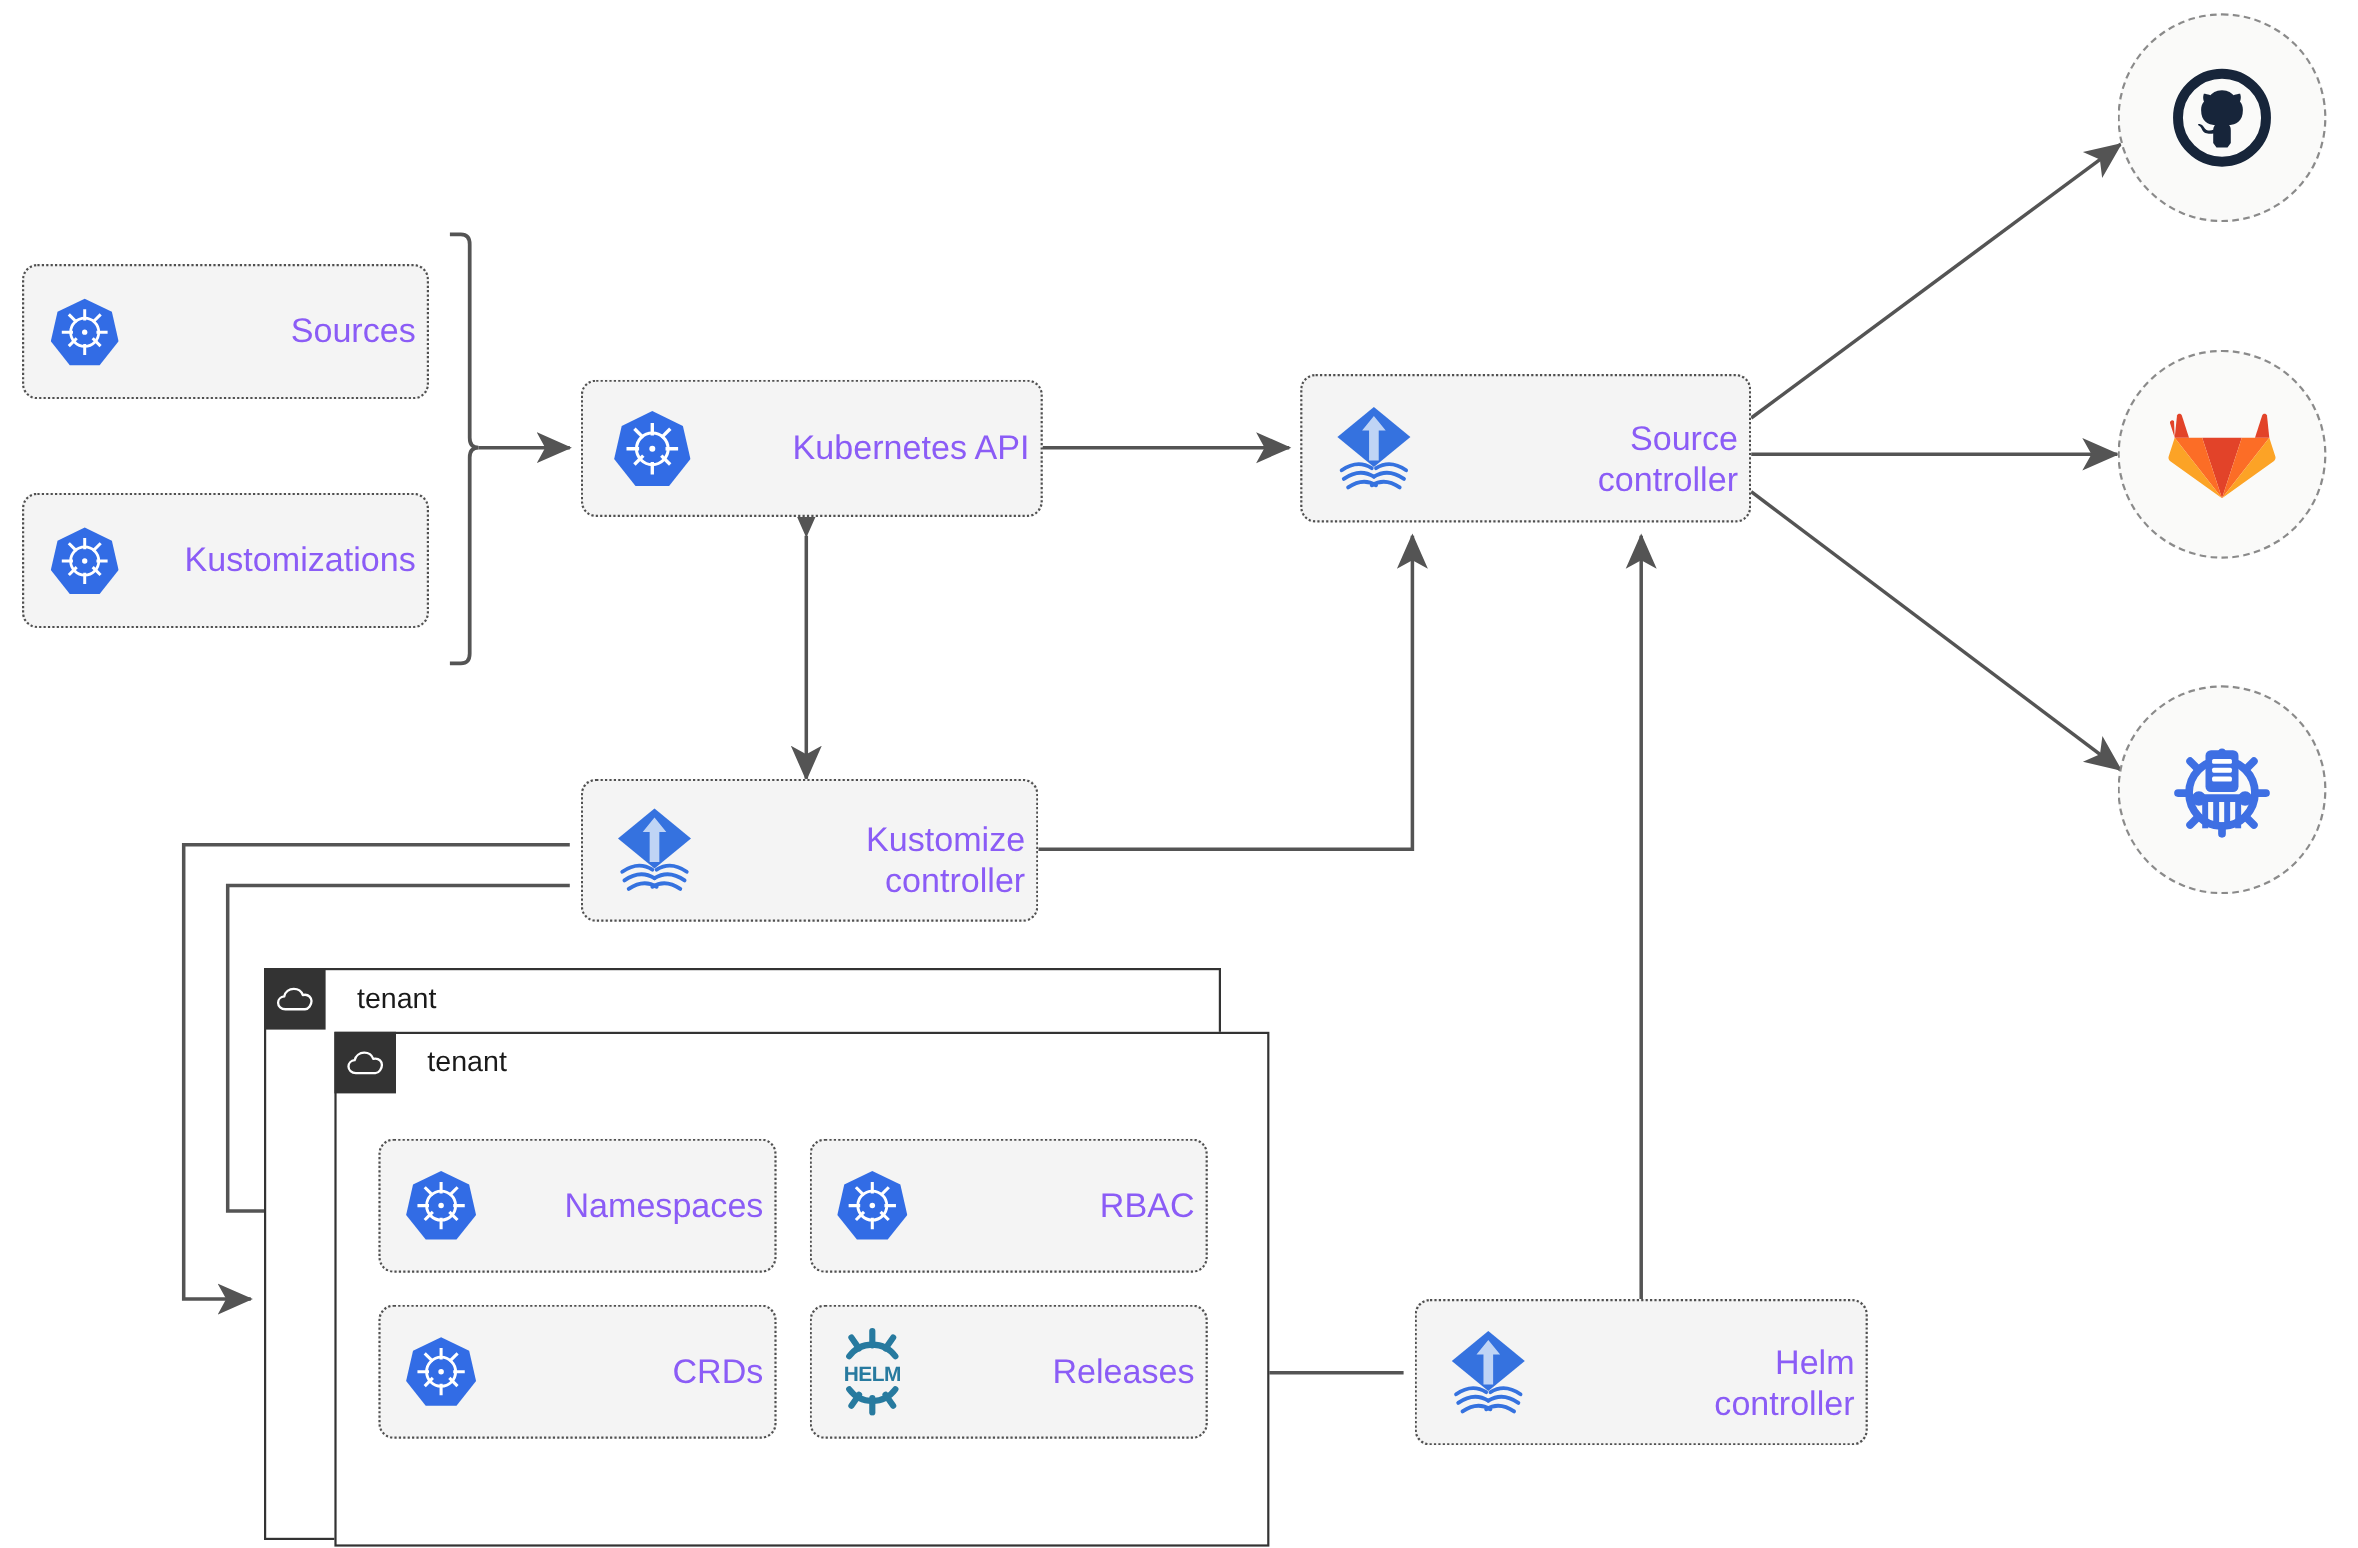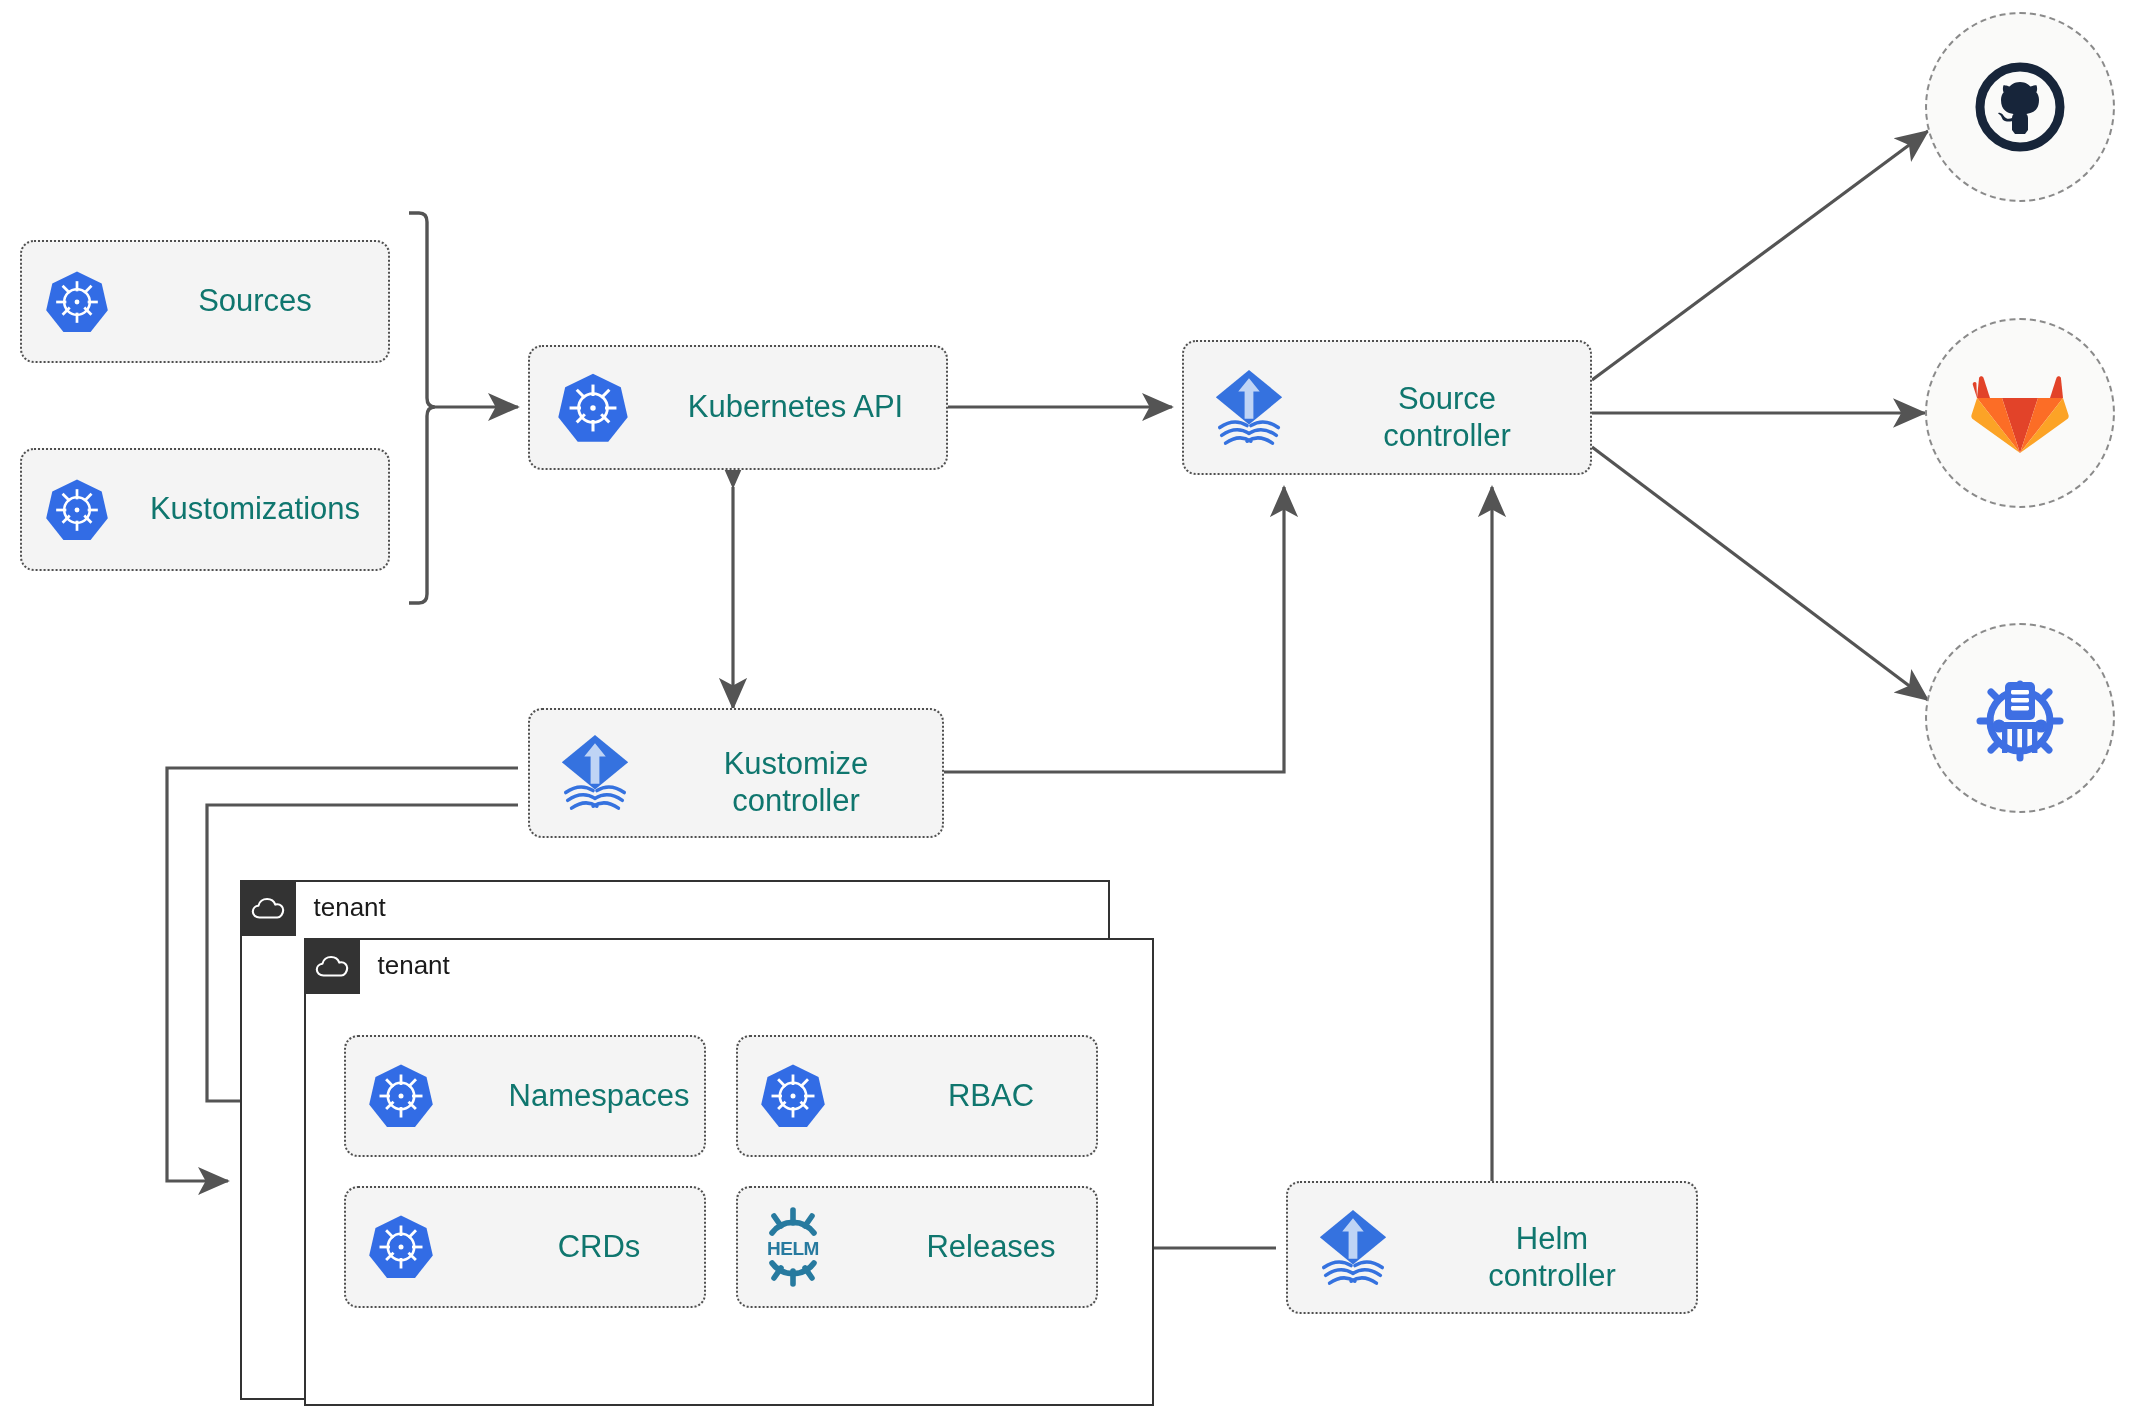--- a/index.html
+++ b/index.html
@@ -35,22 +35,22 @@
     z-index: 3;
   }
   .node .ico {
     flex: 0 0 auto;
     display: flex;
     align-items: center;
     justify-content: center;
   }
   .node .lbl {
     flex: 1 1 auto;
-    text-align: center;
-    color: #0f766e;
+    text-align: right;
+    color: #8b5cf6;
     font-size: 31px;
     line-height: 1.18;
     white-space: pre-line;
     padding-right: 10px;
   }
   .node.two-line .lbl { font-size: 31px; margin-top: 20px; }
 
   
   .circle {
     position: absolute;
@@ -85,21 +85,21 @@
     width: 56px;
     height: 56px;
     background: #333333;
     display: flex;
     align-items: center;
     justify-content: center;
   }
   .tenant-tab .tabtext {
     color: #1a1a1a;
     font-size: 26px;
-    padding-left: 18px;
+    padding-left: 29px;
     white-space: nowrap;
   }
 
   .res-grid { z-index: 5; gap: 48px; }
 </style>
 </head>
 <body>
 
 <div id="canvas">
 

